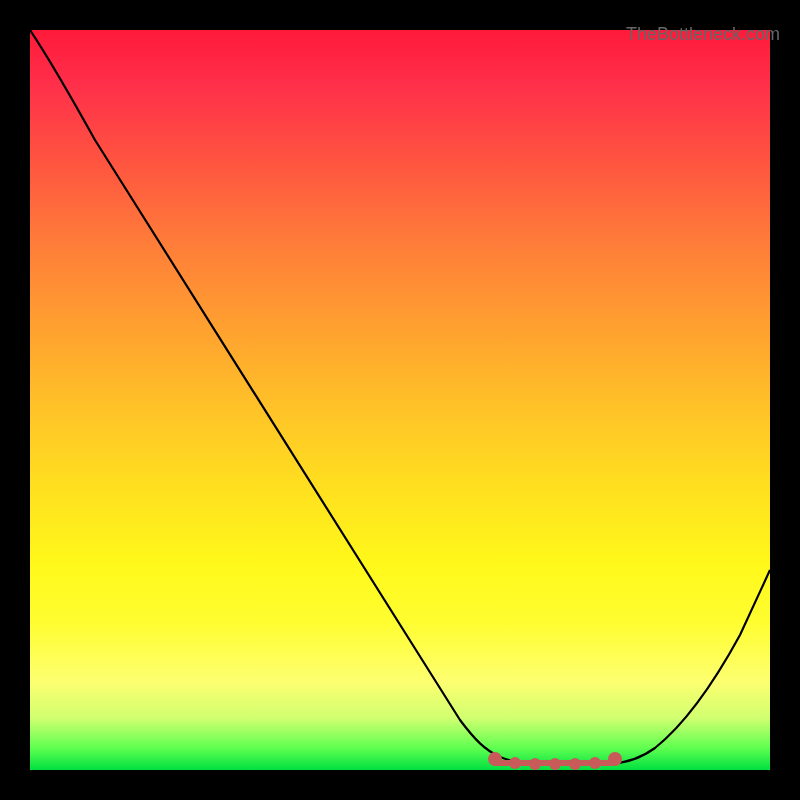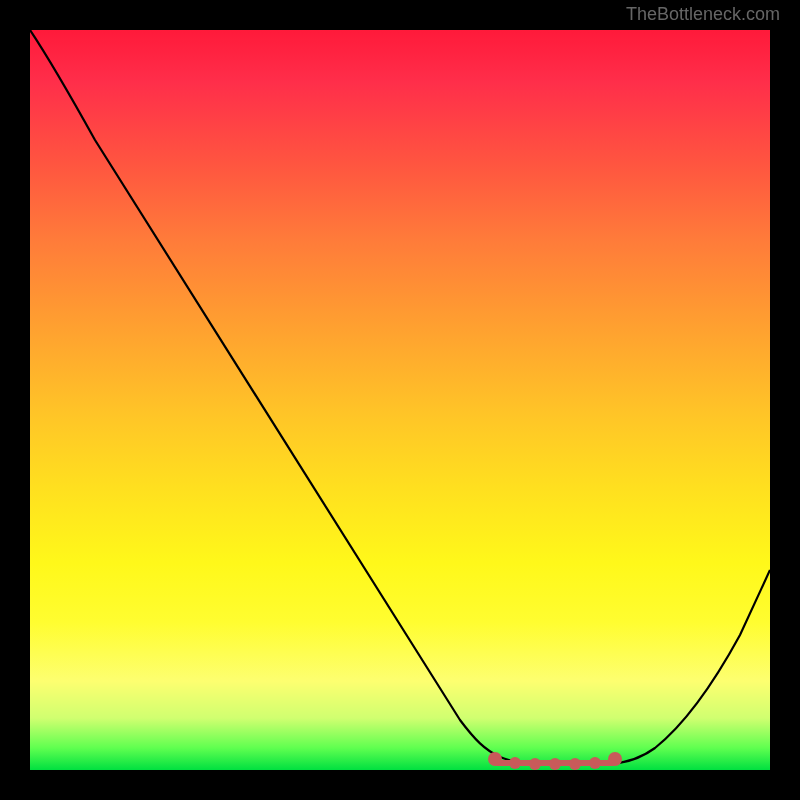--- a/index.html
+++ b/index.html
@@ -11,21 +11,21 @@
     body {
       width: 800px;
       height: 800px;
       background: #000;
       position: relative;
       font-family: Arial, sans-serif;
     }
 
     .watermark {
       position: absolute;
-      top: 4px;
+      top: 24px;
       right: 20px;
       color: #666;
       font-size: 18px;
       font-weight: 500;
       z-index: 10;
     }
 
     .chart-container {
       position: absolute;
       top: 30px;

